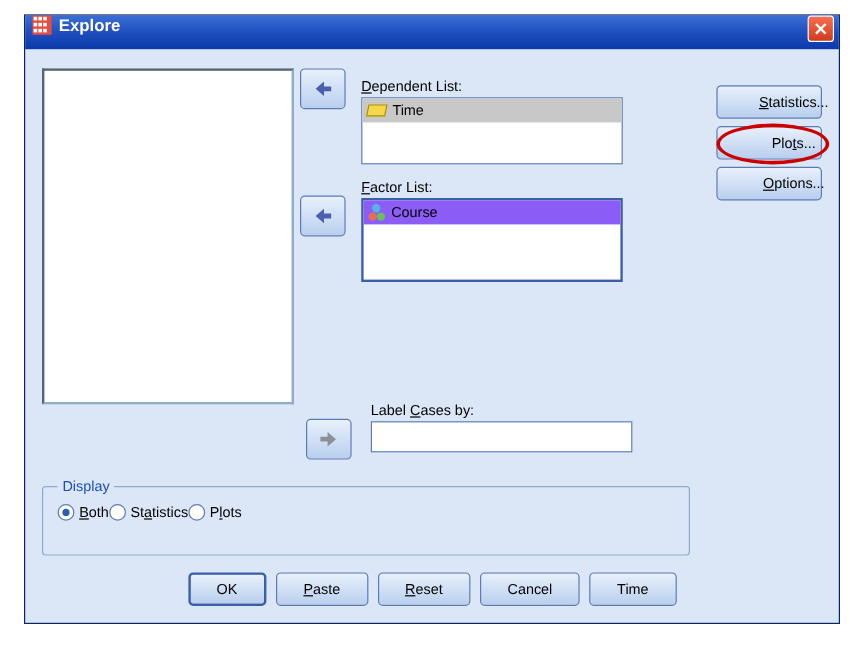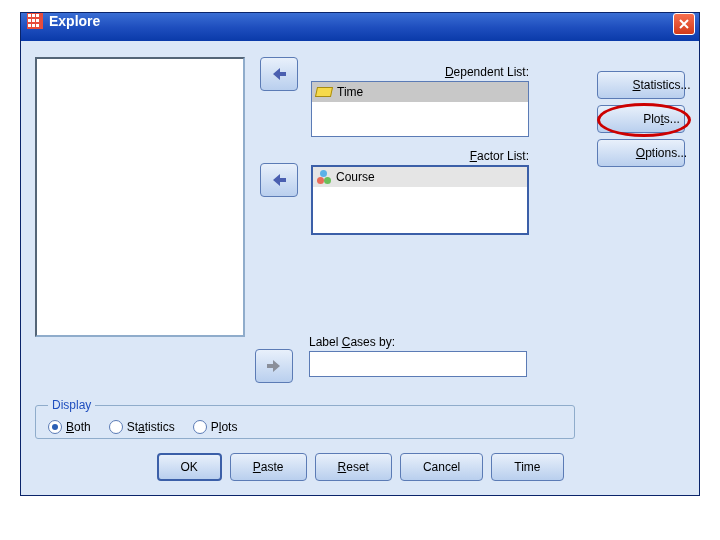--- a/index.html
+++ b/index.html
@@ -55,23 +55,22 @@
     align-items: center;
     justify-content: center;
     cursor: pointer;
   }
   .body {
     padding: 16px 14px 14px 14px;
     position: relative;
   }
   .main-area {
     display: flex;
-    gap: 12px;
+    gap: 2px;
     align-items: flex-start;
-    text-align: right;
   }
   .source-list {
     width: 210px;
     height: 280px;
     background: #fff;
     border: 2px inset #8faccb;
   }
   .arrow-wrap {
     display: flex;
     flex-direction: column;
@@ -108,21 +107,21 @@
   .listbox.fac { border: 2px solid #3b5fa8; height: 70px; }
   .listbox.lbl { height: 26px; }
   .item {
     display: flex;
     align-items: center;
     gap: 5px;
     padding: 2px 4px;
     height: 20px;
   }
   .item.selected-dep { background: #c8c8c8; }
-  .item.selected-fac { background: #e5e5e5; }
+  .item.selected-fac { background: #8b5cf6; }
   .ruler-icon {
     width: 16px; height: 10px;
     background: #f6d94a;
     border: 1px solid #a78b12;
     transform: skewX(-12deg);
   }
   .nom-icon {
     width: 14px; height: 14px; position: relative;
   }
   .nom-icon .c { width: 7px; height: 7px; border-radius: 50%; position: absolute; }
@@ -161,36 +160,35 @@
   .third-row {
     display: flex;
     align-items: flex-start;
     gap: 10px;
     margin-top: -2px;
     margin-left: 220px;
   }
   .fieldset {
     border: 1px solid #8faccb;
     border-radius: 3px;
-    padding: 10px 12px 4px 12px;
+    padding: 10px 12px 28px 12px;
     margin-top: 14px;
     width: 540px;
   }
   .fieldset-legend {
     color: #1f4fbf;
     font-size: 12px;
     padding: 0 4px;
     position: relative;
     top: -18px;
     background: #dbe7f7;
     display: inline-block;
   }
   .radio-row {
     display: flex;
-    gap: 18px;
     margin-top: -10px;
   }
   .radio-item {
     display: flex; align-items: center; gap: 4px;
     cursor: pointer;
   }
   .radio {
     width: 14px; height: 14px;
     border: 1px solid #5b7bb5;
     border-radius: 50%;

